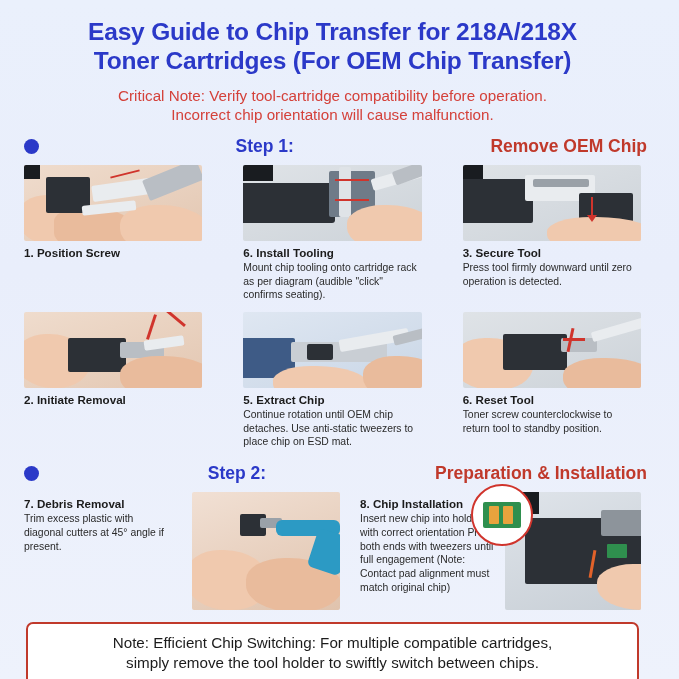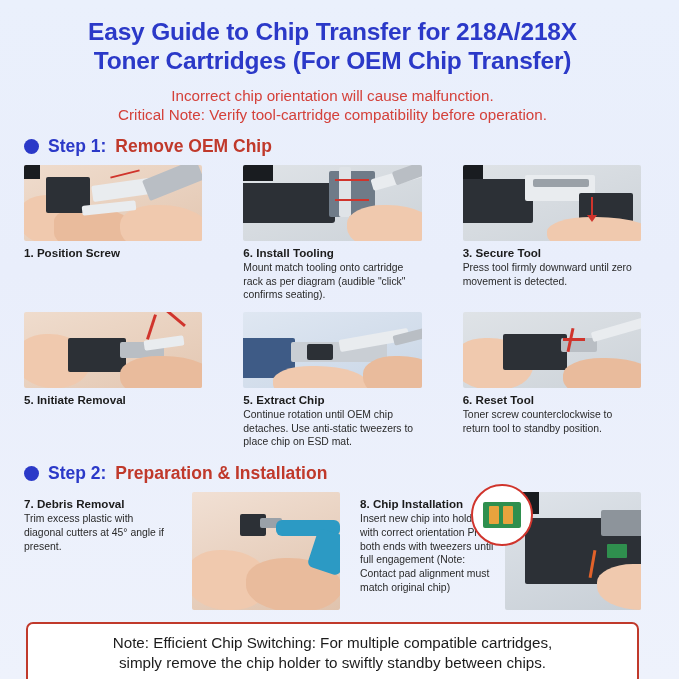--- a/index.html
+++ b/index.html
@@ -36,20 +36,21 @@
     line-height: 1.25;
     text-align: center;
     margin-top: 10px;
     margin-bottom: 2px;
   }
   .step-head {
     display: flex;
     align-items: center;
     gap: 9px;
     margin: 12px 0 8px 6px;
+    justify-content: space-between;
   }
   .bullet {
     width: 15px;
     height: 15px;
     border-radius: 50%;
     background: #2b39c8;
     flex: 0 0 auto;
   }
   .step-label {
     color: #2b39c8;
@@ -181,22 +182,22 @@
 <body>
 
 <div class="page">
 
   <div class="title">
     <div>Easy Guide to Chip Transfer for 218A/218X</div>
     <div>Toner Cartridges (For OEM Chip Transfer)</div>
   </div>
 
   <div class="critical">
+    <div>Critical Note: Verify tool-cartridge compatibility before operation.</div>
     <div>Incorrect chip orientation will cause malfunction.</div>
-    <div>Critical Note: Verify tool-cartridge compatibility before operation.</div>
   </div>
 
   <div class="step-head">
     <span class="bullet"></span>
     <span class="step-label step-both">Step 1:</span>
     <span class="step-text step-both">Remove OEM Chip</span>
   </div>
 
   <div class="grid3">
 
@@ -221,52 +222,52 @@
         <div class="darker" style="left:4px;top:48px;width:30px;height:16px;"></div>
         <div class="grey" style="left:86px;top:6px;width:46px;height:46px;background:#6f7b88;"></div>
         <div class="white" style="left:96px;top:2px;width:12px;height:50px;background:#dfe3e7;"></div>
         <div class="redline" style="left:92px;top:14px;width:34px;height:2px;"></div>
         <div class="redline" style="left:92px;top:34px;width:34px;height:2px;"></div>
         <div class="skin" style="left:104px;top:40px;width:90px;height:46px;"></div>
         <div class="white" style="left:128px;top:6px;width:60px;height:12px;transform:rotate(-16deg);"></div>
         <div class="grey" style="left:150px;top:0px;width:40px;height:14px;transform:rotate(-20deg);"></div>
       </div>
       <div class="cap-title">6. Install Tooling</div>
-      <div class="cap-body">Mount match tooling onto cartridge rack as per diagram (audible "click" confirms seating).</div>
+      <div class="cap-body">Mount chip tooling onto cartridge rack as per diagram (audible "click" confirms seating).</div>
     </div>
 
     <div class="cell">
       <div class="photo bg-grey">
         <div class="dark" style="left:-4px;top:14px;width:74px;height:44px;"></div>
         <div class="darker" style="left:4px;top:22px;width:20px;height:18px;"></div>
         <div class="white" style="left:62px;top:10px;width:70px;height:26px;"></div>
         <div class="grey" style="left:70px;top:14px;width:56px;height:8px;background:#9aa1a8;"></div>
         <div class="dark" style="left:116px;top:28px;width:54px;height:30px;"></div>
         <div class="skin" style="left:84px;top:52px;width:110px;height:36px;"></div>
         <div class="redline" style="left:128px;top:32px;width:2px;height:20px;"></div>
         <div class="arrow-red" style="left:124px;top:50px;border-top:7px solid #d0342c;"></div>
       </div>
       <div class="cap-title">3. Secure Tool</div>
-      <div class="cap-body">Press tool firmly downward until zero movement is detected.</div>
+      <div class="cap-body">Press tool firmly downward until zero operation is detected.</div>
     </div>
   </div>
 
   <div class="grid3 row2">
 
     <div class="cell">
       <div class="photo bg-tan">
         <div class="skin" style="left:-8px;top:22px;width:74px;height:54px;"></div>
         <div class="dark" style="left:44px;top:26px;width:58px;height:34px;"></div>
         <div class="grey" style="left:96px;top:30px;width:44px;height:16px;"></div>
         <div class="white" style="left:120px;top:26px;width:40px;height:10px;transform:rotate(-8deg);"></div>
         <div class="skin skin2" style="left:96px;top:44px;width:96px;height:44px;"></div>
         <div class="redline" style="left:126px;top:2px;width:3px;height:26px;transform:rotate(18deg);"></div>
         <div class="redline" style="left:138px;top:4px;width:26px;height:3px;transform:rotate(40deg);"></div>
       </div>
-      <div class="cap-title">5. Initiate Removal</div>
+      <div class="cap-title">2. Initiate Removal</div>
     </div>
 
     <div class="cell">
       <div class="photo bg-blue">
         <div class="dark" style="left:-4px;top:26px;width:56px;height:40px;background:#3e5b86;"></div>
         <div class="grey" style="left:48px;top:30px;width:96px;height:20px;background:#c9ced4;"></div>
         <div class="dark" style="left:64px;top:32px;width:26px;height:16px;"></div>
         <div class="white" style="left:96px;top:22px;width:70px;height:12px;transform:rotate(-10deg);"></div>
         <div class="skin" style="left:30px;top:54px;width:96px;height:36px;"></div>
         <div class="skin skin2" style="left:120px;top:44px;width:80px;height:44px;"></div>
@@ -335,16 +336,16 @@
             <div class="chip-gold" style="left:16px;top:20px;width:10px;height:18px;"></div>
             <div class="chip-gold" style="left:30px;top:20px;width:10px;height:18px;"></div>
           </div>
         </div>
       </div>
     </div>
   </div>
 
   <div class="note-box">
     <div class="note-text">Note: Efficient Chip Switching: For multiple compatible cartridges,</div>
-    <div class="note-text">simply remove the chip holder to swiftly standby between chips.</div>
+    <div class="note-text">simply remove the tool holder to swiftly switch between chips.</div>
   </div>
 
 </div>
 
 </body></html>

